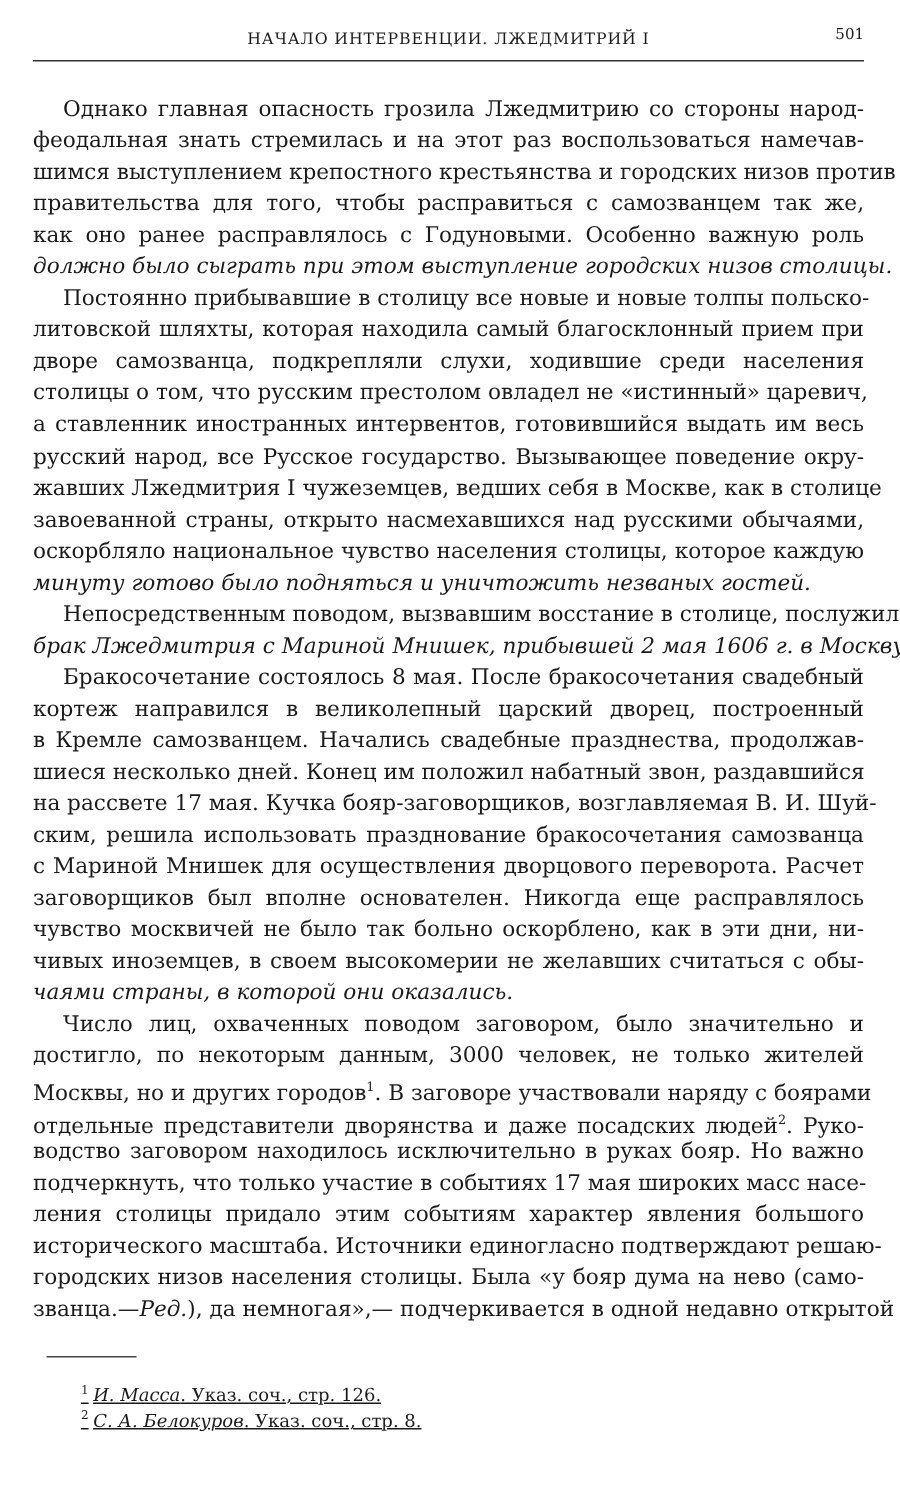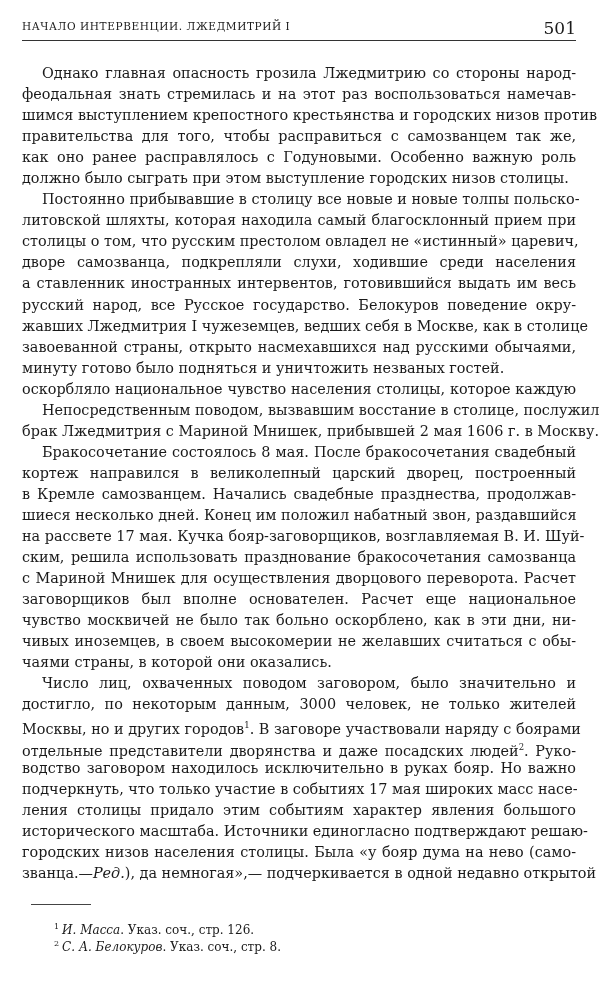--- a/index.html
+++ b/index.html
@@ -1,31 +1,31 @@
 <!DOCTYPE html>
 <html><head>
 <meta charset="utf-8">
 <style>
   html, body { margin: 0; padding: 0; background: #ffffff; }
   body { width: 600px; height: 994px; position: relative; overflow: hidden;
          font-family: "DejaVu Serif", "Liberation Serif", serif; color: #1a1a1a; }
   .page { position: absolute; left: 22px; top: 0; width: 554px; }
   .running-head { position: absolute; top: 16px; left: 0; width: 554px; height: 20px; }
-  .running-title { position: absolute; left: 0; right: 0; 
+  .running-title { position: absolute; left: 0; right: 0; text-align: center;
                    font-size: 10.5px; letter-spacing: 0.6px; top: 4px; }
-  .page-number { position: absolute; right: 0; top: 2px; font-size: 17px; }
+  .page-number { position: absolute; right: 0; top: 2px; font-size: 10px; }
   .head-rule { position: absolute; top: 40px; left: 0; width: 554px; height: 0;
                border-top: 1.3px solid #333; }
   .body-text { position: absolute; top: 63px; left: 0; width: 554px; }
   .line { display: block; height: 21.05px; line-height: 21.05px; font-size: 14.4px;
           white-space: nowrap; text-align: justify; text-align-last: justify; }
   .line.indent { padding-left: 20px; }
-  .line.last { text-align-last: left; }
+  .line.last { text-align-last: left; font-style: italic; }
   .footnote-rule { position: absolute; top: 904px; left: 9px; width: 60px; border-top: 1px solid #444; }
-  .footnotes { position: absolute; top: 918px; left: 32px; font-size: 12px; }
+  .footnotes { position: absolute; top: 918px; left: 32px; font-size: 12px; text-decoration: underline; }
   .footnote { display: block; height: 17px; line-height: 17px; white-space: nowrap; }
   .fn-mark { font-size: 8px; vertical-align: 5px; margin-right: 3px; }
   sup.ref { font-size: 8.5px; vertical-align: 6px; }
   i { font-style: italic; }
 </style>
 </head>
 <body>
 
 <div class="page">
   <div class="running-head">
@@ -36,38 +36,38 @@
 
   <div class="body-text" id="body-text">
       <span class="line indent">Однако главная опасность грозила Лжедмитрию со стороны народ-</span>
       <span class="line">феодальная знать стремилась и на этот раз воспользоваться намечав-</span>
       <span class="line">шимся выступлением крепостного крестьянства и городских низов против</span>
       <span class="line">правительства для того, чтобы расправиться с самозванцем так же,</span>
       <span class="line">как оно ранее расправлялось с Годуновыми. Особенно важную роль</span>
       <span class="line last">должно было сыграть при этом выступление городских низов столицы.</span>
       <span class="line indent">Постоянно прибывавшие в столицу все новые и новые толпы польско-</span>
       <span class="line">литовской шляхты, которая находила самый благосклонный прием при</span>
+      <span class="line">дворе самозванца, подкрепляли слухи, ходившие среди населения</span>
       <span class="line">столицы о том, что русским престолом овладел не «истинный» царевич,</span>
-      <span class="line">дворе самозванца, подкрепляли слухи, ходившие среди населения</span>
       <span class="line">а ставленник иностранных интервентов, готовившийся выдать им весь</span>
-      <span class="line">русский народ, все Русское государство. Белокуров поведение окру-</span>
+      <span class="line">русский народ, все Русское государство. Вызывающее поведение окру-</span>
       <span class="line">жавших Лжедмитрия I чужеземцев, ведших себя в Москве, как в столице</span>
       <span class="line">завоеванной страны, открыто насмехавшихся над русскими обычаями,</span>
+      <span class="line">оскорбляло национальное чувство населения столицы, которое каждую</span>
       <span class="line last">минуту готово было подняться и уничтожить незваных гостей.</span>
-      <span class="line">оскорбляло национальное чувство населения столицы, которое каждую</span>
       <span class="line indent">Непосредственным поводом, вызвавшим восстание в столице, послужил</span>
       <span class="line last">брак Лжедмитрия с Мариной Мнишек, прибывшей 2 мая 1606 г. в Москву.</span>
       <span class="line indent">Бракосочетание состоялось 8 мая. После бракосочетания свадебный</span>
       <span class="line">кортеж направился в великолепный царский дворец, построенный</span>
       <span class="line">в Кремле самозванцем. Начались свадебные празднества, продолжав-</span>
       <span class="line">шиеся несколько дней. Конец им положил набатный звон, раздавшийся</span>
       <span class="line">на рассвете 17 мая. Кучка бояр-заговорщиков, возглавляемая В. И. Шуй-</span>
       <span class="line">ским, решила использовать празднование бракосочетания самозванца</span>
       <span class="line">с Мариной Мнишек для осуществления дворцового переворота. Расчет</span>
-      <span class="line">заговорщиков был вполне основателен. Расчет еще национальное</span>
+      <span class="line">заговорщиков был вполне основателен. Никогда еще расправлялось</span>
       <span class="line">чувство москвичей не было так больно оскорблено, как в эти дни, ни-</span>
       <span class="line">чивых иноземцев, в своем высокомерии не желавших считаться с обы-</span>
       <span class="line last">чаями страны, в которой они оказались.</span>
       <span class="line indent">Число лиц, охваченных поводом заговором, было значительно и</span>
       <span class="line">достигло, по некоторым данным, 3000 человек, не только жителей</span>
       <span class="line">Москвы, но и других городов<sup class="ref">1</sup>. В заговоре участвовали наряду с боярами</span>
       <span class="line">отдельные представители дворянства и даже посадских людей<sup class="ref">2</sup>. Руко-</span>
       <span class="line">водство заговором находилось исключительно в руках бояр. Но важно</span>
       <span class="line">подчеркнуть, что только участие в событиях 17 мая широких масс насе-</span>
       <span class="line">ления столицы придало этим событиям характер явления большого</span>

